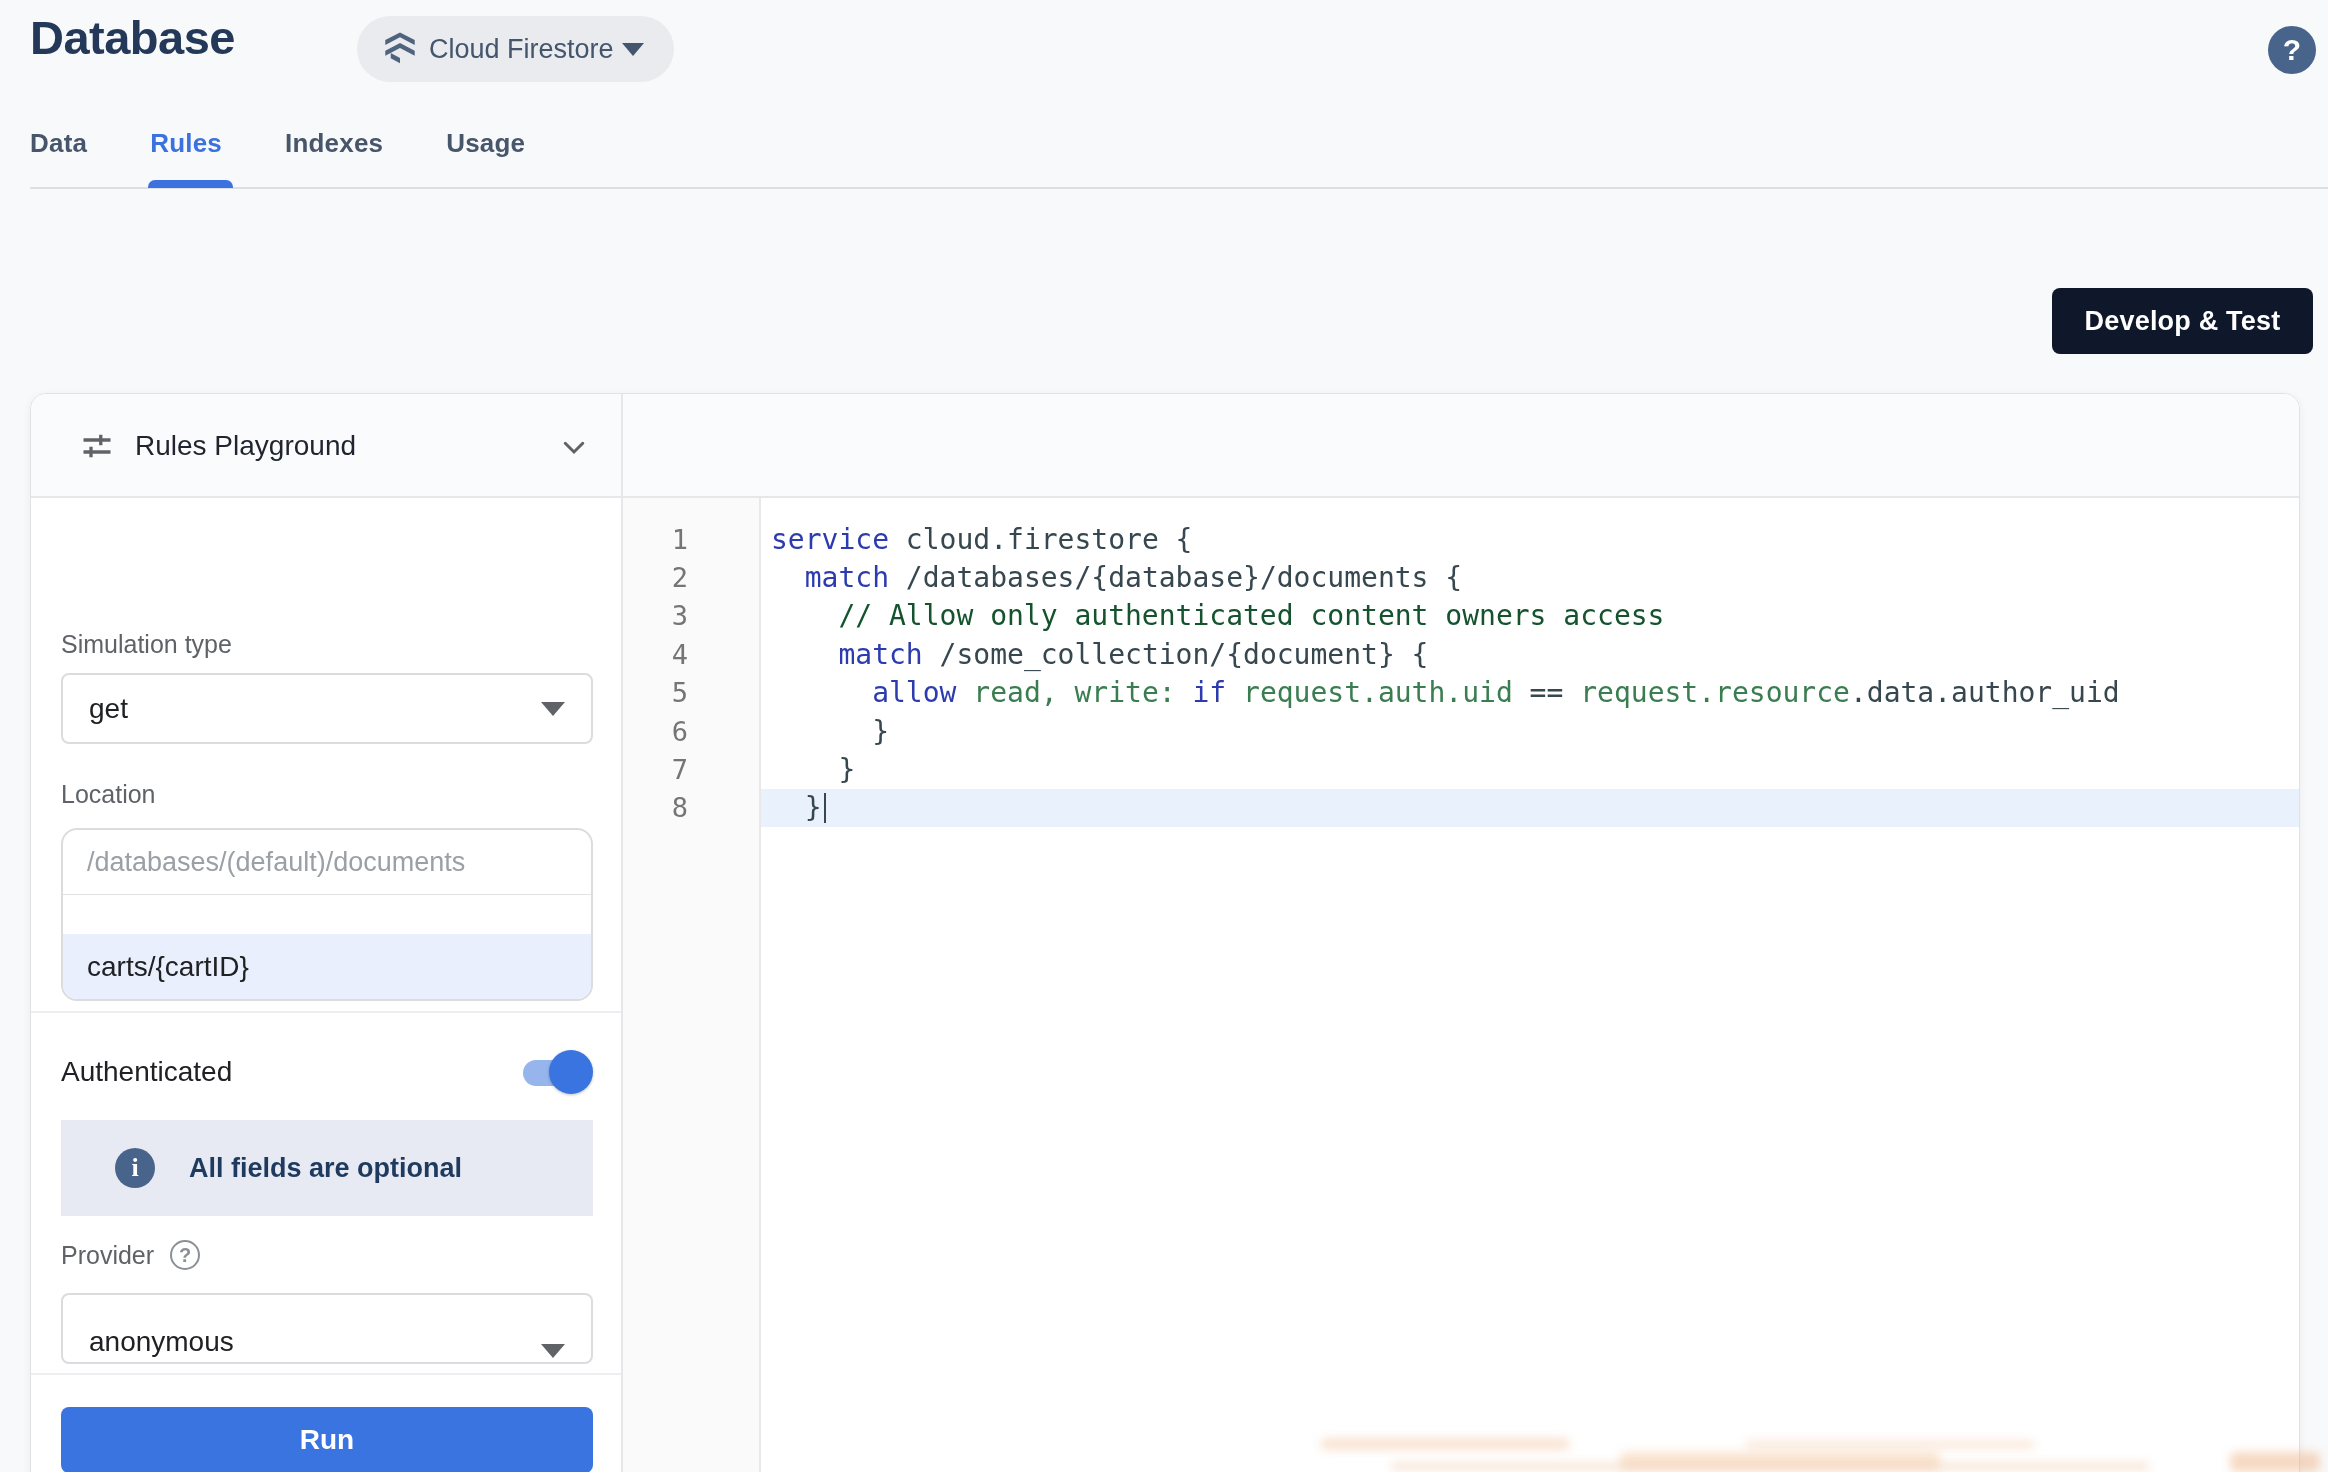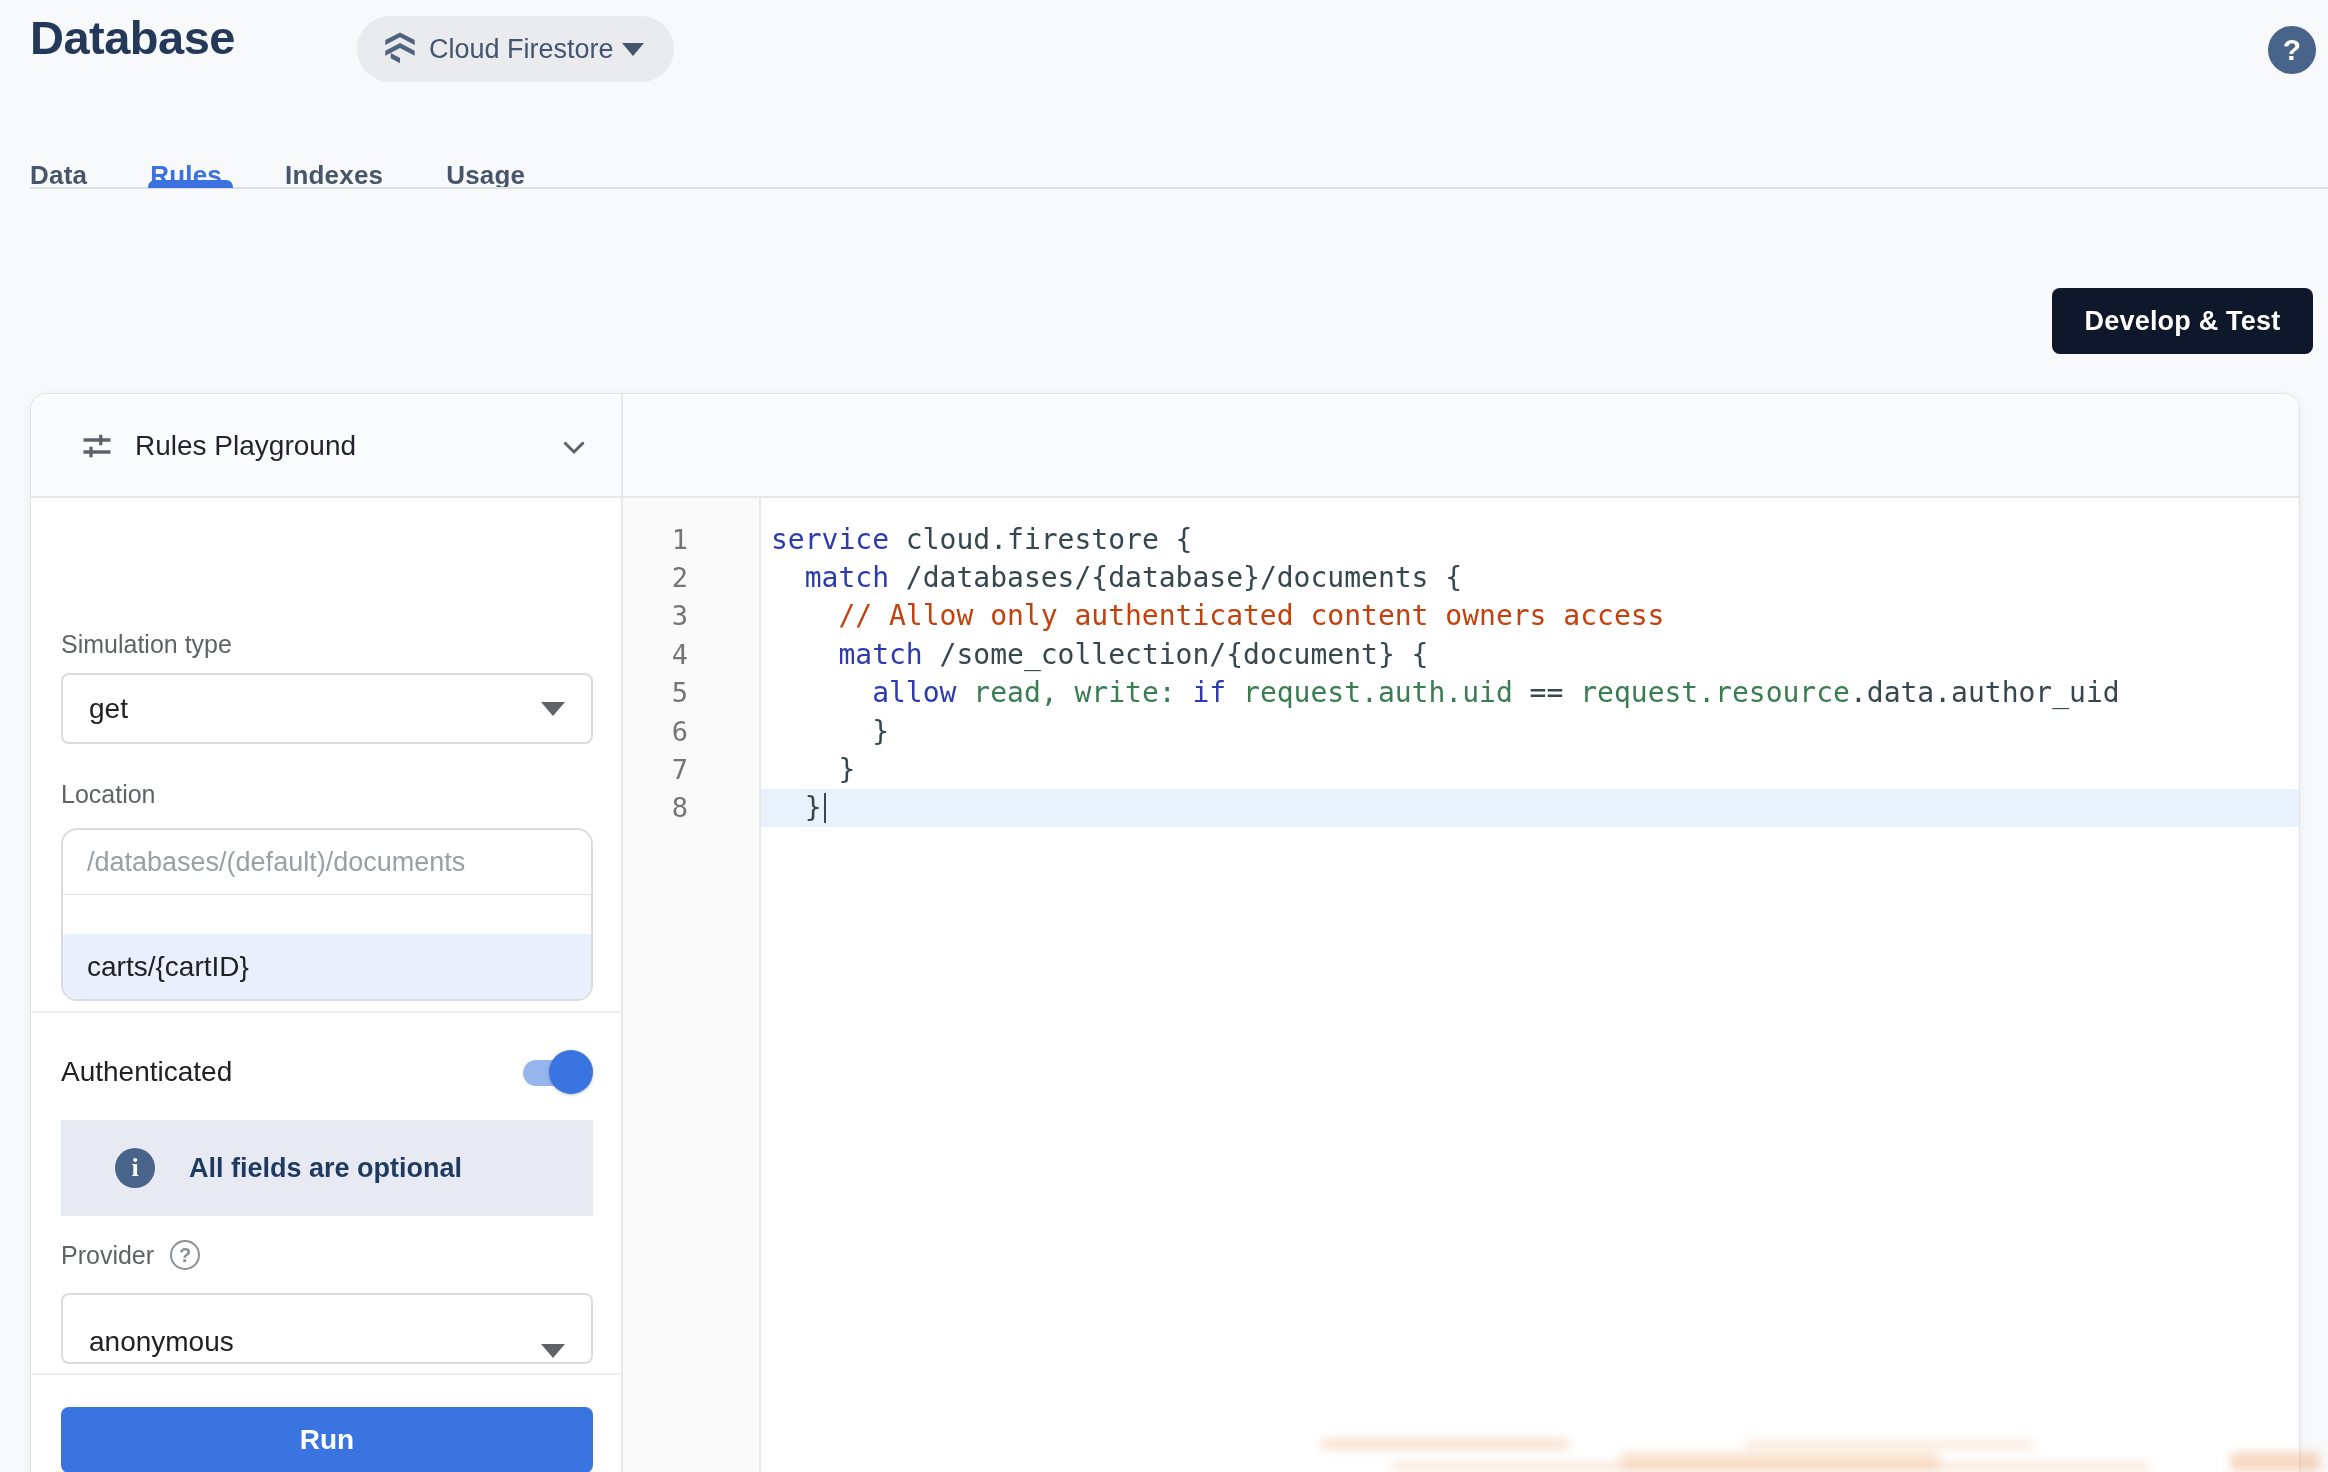--- a/index.html
+++ b/index.html
@@ -26,21 +26,21 @@
     width:0; height:0; border-left:11px solid transparent; border-right:11px solid transparent;
     border-top:13px solid #44556e;
   }
   .help-btn {
     position:absolute; right:12px; top:26px; width:48px; height:48px;
     background:#49648a; border-radius:50%;
     display:flex; align-items:center; justify-content:center;
     color:#fff; font-size:30px; font-weight:700; cursor:pointer;
   }
   
-  .tabs { position:absolute; left:30px; top:128px; display:flex; gap:63px;margin-top:32px; }
+  .tabs { position:absolute; left:30px; top:128px; display:flex; gap:63px; }
   .tab { font-size:26px; font-weight:700; color:#47566b; padding-bottom:24px; cursor:pointer; letter-spacing:0.2px; }
   .tab.active { color:#3b72df; }
   .tabs-rule { position:absolute; left:30px; right:0; top:187px; height:2px; background:#dcdfe3; }
   .tab-indicator { position:absolute; left:148px; top:180px; width:85px; height:8px; background:#3b72df; border-radius:7px 7px 0 0; }
   
   .devtest-btn {
     position:absolute; left:2052px; top:288px; width:261px; height:66px;
     background:#0f172a; border-radius:8px; color:#fff;
     font-size:27px; font-weight:700;
     display:flex; align-items:center; justify-content:center;
@@ -108,21 +108,21 @@
     width:138px; flex-shrink:0; text-align:center; padding-right:24px;
     font-family:"DejaVu Sans Mono", monospace; font-size:27px; color:#757575;
   }
   .lc {
     flex:1; height:38.4px; display:flex; align-items:center; padding-left:10px;
     font-family:"DejaVu Sans Mono", monospace; font-size:28px; white-space:pre; color:#37474f;
   }
   .code-line.hl .lc { background:#e9f2fc; }
   .seg-keyword { color:#2c3cae; }
   .seg-plain { color:#37474f; }
-  .seg-comment { color:#c2410c; }
+  .seg-comment { color:#14532d; }
   .seg-green { color:#3a7d50; }
   .caret { display:inline-block; width:2px; height:30px; background:#37474f; margin-left:2px; }
   
   .firestore-icon svg { display:block; }
   .tune-icon svg, .chevron-icon svg { display:block; }
   
   .wm { position:absolute; pointer-events:none; filter:blur(5px); opacity:0.5; }
   .wm1 { left:1320px; top:1438px; width:250px; height:12px; background:#f4c9a8; border-radius:6px; }
   .wm2 { left:1745px; top:1440px; width:290px; height:9px;  background:#f6d6bc; border-radius:5px; }
   .wm3 { left:1390px; top:1462px; width:760px; height:9px;  background:#f3d2ba; border-radius:5px; }

